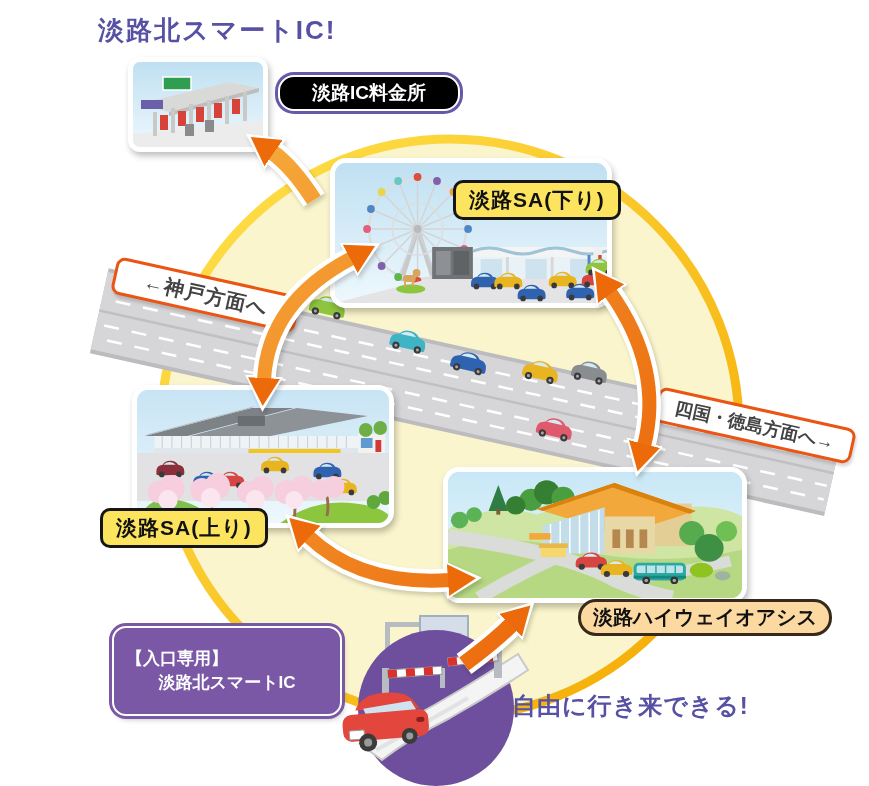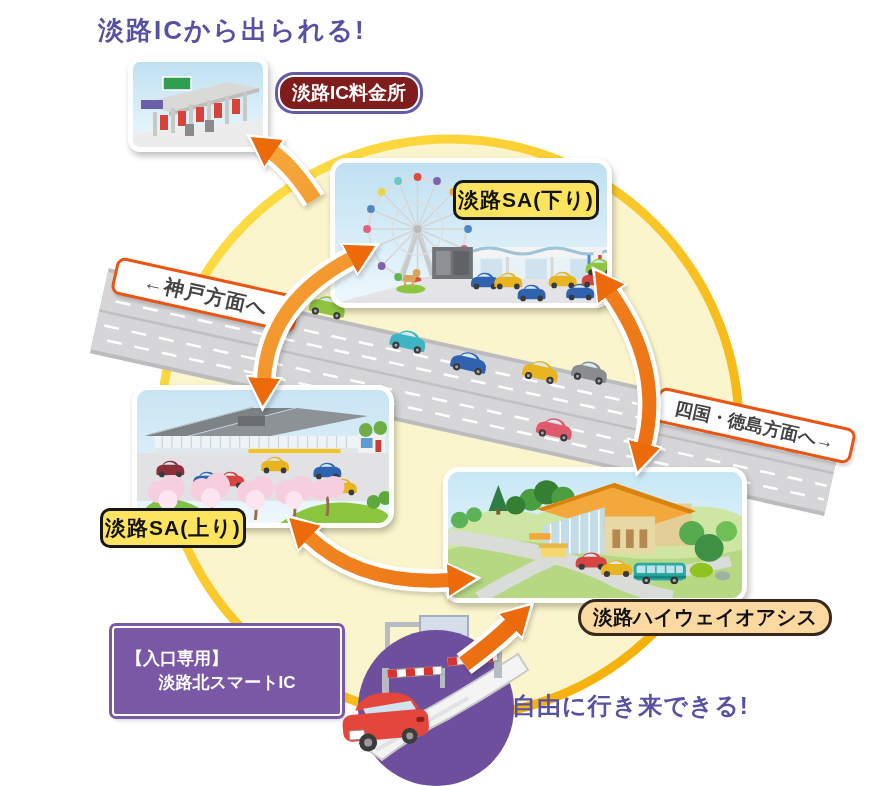--- a/index.html
+++ b/index.html
@@ -21,35 +21,35 @@
   
   .card{position:absolute;z-index:10;border:5px solid #fff;border-radius:16px;
         box-shadow:2px 4px 6px rgba(0,0,0,.25);overflow:hidden;background:#dceffa;}
   #card-toll{left:128px;top:57px;width:130px;height:85px;border-radius:12px;}
   #card-kudari{left:330px;top:158px;width:272px;height:140px;}
   #card-nobori{left:132px;top:385px;width:252px;height:133px;}
   #card-oasis{left:443px;top:467px;width:294px;height:126px;}
   
   .tag{position:absolute;z-index:15;font-weight:700;color:#111;white-space:nowrap;}
   .tag-yellow{background:#fce45f;border:3px solid #161616;border-radius:10px;
-              padding:3px 2px;font-size:21px;letter-spacing:1px;}
+              padding:3px 13px;font-size:21px;letter-spacing:1px;}
   #label-kudari{left:453px;top:180px;}
   #label-nobori{left:100px;top:508px;}
   #label-oasis{left:578px;top:599px;background:#fbd9a0;border:3px solid #372a1c;
                border-radius:18px;padding:2px 12px;font-size:20px;}
-  #badge-toll{left:278px;top:75px;background:#7f1d1d;color:#fff;border:2px solid #fff;
-              box-shadow:0 0 0 3px #655aa8;border-radius:16px;padding:3px 12px;font-size:19px;}
+  #badge-toll{left:278px;top:75px;background:#000000;color:#fff;border:2px solid #fff;
+              box-shadow:0 0 0 3px #655aa8;border-radius:16px;padding:3px 32px;font-size:19px;}
   
   #headline{position:absolute;left:98px;top:13px;z-index:12;font-size:26px;font-weight:800;
             color:#5751a3;letter-spacing:2px;}
   #note{position:absolute;left:512px;top:690px;z-index:20;font-size:24px;font-weight:800;
         color:#5751a3;line-height:1.35;letter-spacing:1px;}
   
   #smart-ic-box{position:absolute;left:112px;top:626px;width:226px;height:86px;z-index:20;
-        background:#7a58a6;border:2.5px solid #fff;border-radius:4px;
+        background:#7a58a6;border:2.5px solid #fff;border-radius:14px;
         box-shadow:0 0 0 3px #7a58a6,2px 4px 5px rgba(0,0,0,.2);
         color:#fff;font-weight:700;display:flex;flex-direction:column;
         justify-content:center;gap:1px;}
   #smart-ic-box div{font-size:17px;line-height:1.35;}
   #smart-ic-box .l1{text-align:left;padding-left:12px;}
   #smart-ic-box .l2,#smart-ic-box .l3{text-align:center;}
   #gate-wrap{position:absolute;left:330px;top:612px;width:200px;height:174px;z-index:18;}
 </style>
 </head>
 <body>
@@ -118,21 +118,21 @@
         <path d="M0,14 q0,-7 8,-8 q3,-5 10,-5 q7,0 10,5 q8,1 8,8 v3 q0,2 -2,2 h-32 q-2,0 -2,-2 z" fill="#e05a6e"></path>
         <path d="M9,6 q3,-3.5 8,-3.5 q5,0 8,3.5 z" fill="#d6eaf2"></path>
         <circle cx="7" cy="18" r="3.6" fill="#3a3a3c"></circle>
           <circle cx="29" cy="18" r="3.6" fill="#3a3a3c"></circle>
         <circle cx="7" cy="18" r="1.5" fill="#a8a8aa"></circle>
           <circle cx="29" cy="18" r="1.5" fill="#a8a8aa"></circle>
       </g>
     </g>
   </svg>
 
-  <div id="headline">淡路ICから出られる!</div>
+  <div id="headline">淡路北スマートIC!</div>
 
   <div class="card" id="card-toll">
     <svg width="100%" height="100%" viewBox="0 0 130 85" preserveAspectRatio="none">
       <defs>
           <linearGradient id="skyT" x1="0" y1="0" x2="0" y2="1">
         <stop offset="0" stop-color="#bfe0f2"></stop>
             <stop offset="1" stop-color="#eef8fd"></stop>
           </linearGradient>
         </defs>
       <rect width="130" height="85" fill="url(#skyT)"></rect>

